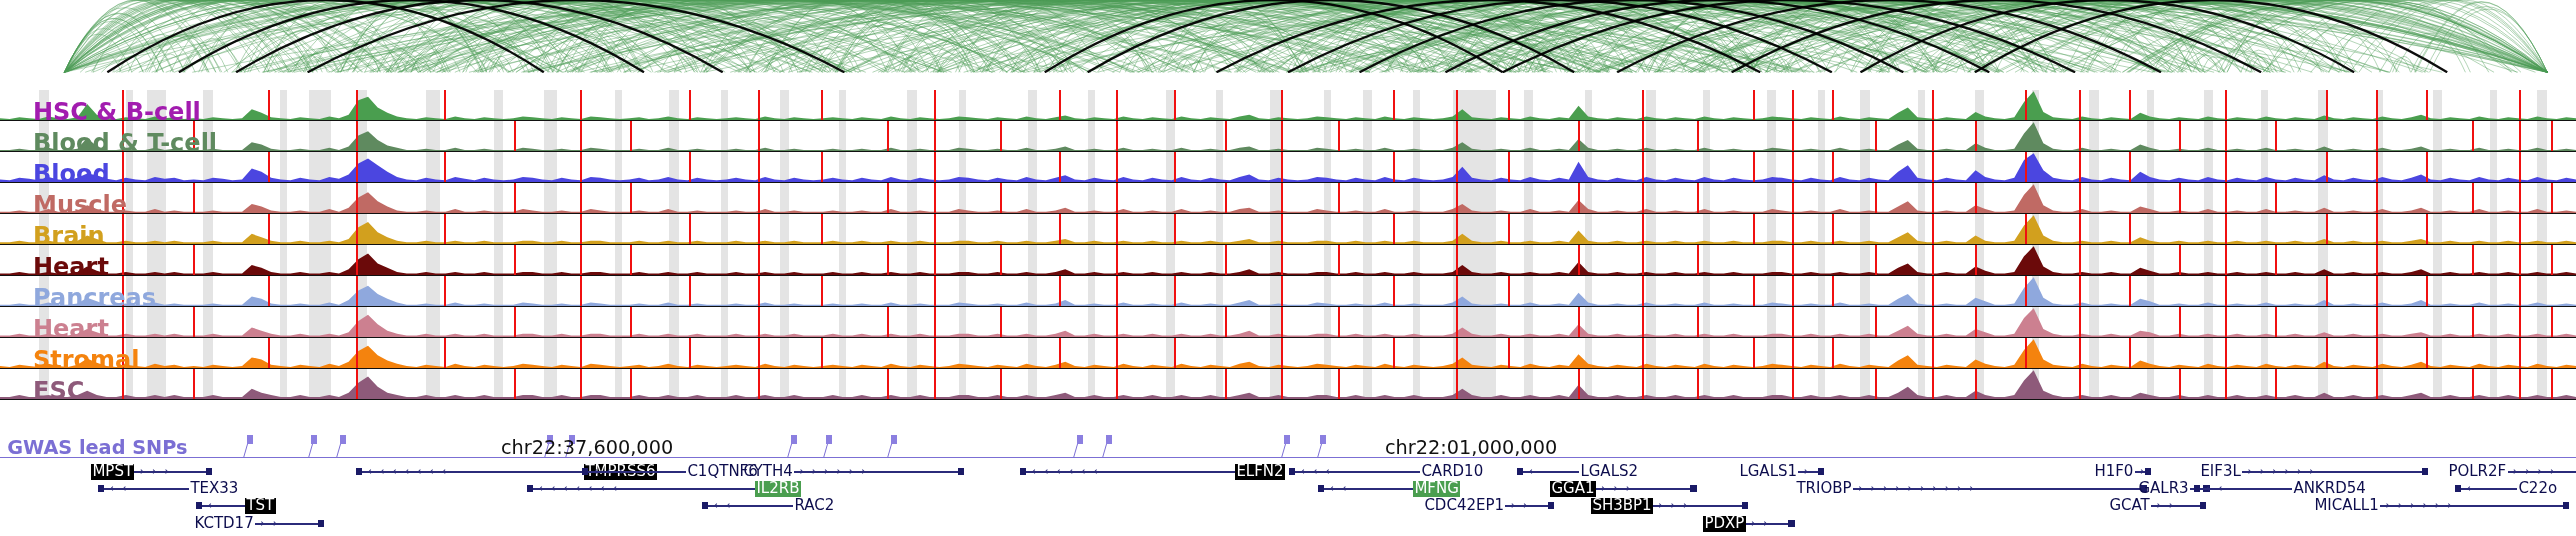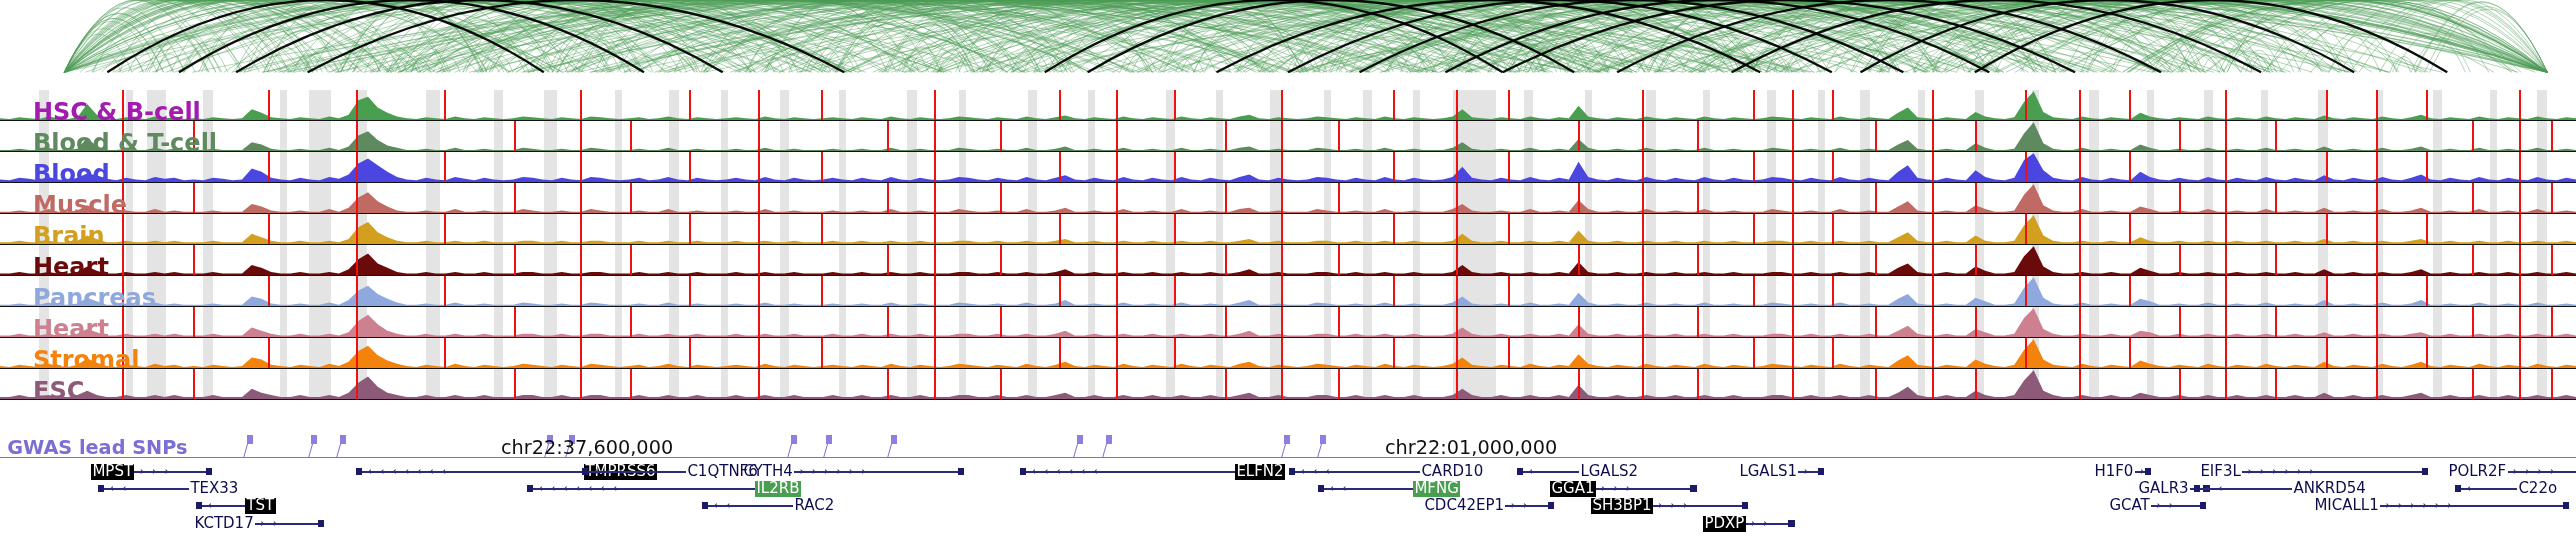--- a/index.html
+++ b/index.html
@@ -1653,20 +1653,21 @@
       <div class="gene" style="left: 742px; top: 0px;"><span class="gname">CYTH4</span><span class="gbody" style="width: 170px;"><span class="gline" style="width: 100%;"></span><span class="garr" style="left: 0px;">→ → → → → → </span><span class="gexon" style="left: calc(100% - 6.4px); width: 6.4px;"></span></span></div>
       <div class="gene" style="left: 1020px; top: 0px;"><span class="gbody" style="width: 215px;"><span class="gline" style="width: 100%;"></span><span class="garr" style="left: 0px;">← ← ← ← ← ← ← </span><span class="gexon" style="left: 0px; width: 6.4px;"></span></span><span class="gname hl-black">ELFN2</span></div>
       <div class="gene" style="left: 1318px; top: 17px;"><span class="gbody" style="width: 95px;"><span class="gline" style="width: 100%;"></span><span class="garr" style="left: 0px;">← ← ← </span><span class="gexon" style="left: 0px; width: 6.4px;"></span></span><span class="gname hl-green">MFNG</span></div>
       <div class="gene" style="left: 1289px; top: 0px;"><span class="gbody" style="width: 131px;"><span class="gline" style="width: 100%;"></span><span class="garr" style="left: 0px;">← ← ← ← </span><span class="gexon" style="left: 0px; width: 6.4px;"></span></span><span class="gname">CARD10</span></div>
       <div class="gene" style="left: 1423px; top: 34px;"><span class="gname">CDC42EP1</span><span class="gbody" style="width: 49px;"><span class="gline" style="width: 100%;"></span><span class="garr" style="left: 0px;">→ → </span><span class="gexon" style="left: calc(100% - 6.4px); width: 6.4px;"></span></span></div>
       <div class="gene" style="left: 1517px; top: 0px;"><span class="gbody" style="width: 62px;"><span class="gline" style="width: 100%;"></span><span class="garr" style="left: 0px;">← ← </span><span class="gexon" style="left: 0px; width: 6.4px;"></span></span><span class="gname">LGALS2</span></div>
       <div class="gene" style="left: 1550px; top: 17px;"><span class="gname hl-black">GGA1</span><span class="gbody" style="width: 101px;"><span class="gline" style="width: 100%;"></span><span class="garr" style="left: 0px;">→ → → </span><span class="gexon" style="left: calc(100% - 6.4px); width: 6.4px;"></span></span></div>
       <div class="gene" style="left: 1591px; top: 34px;"><span class="gname hl-black">SH3BP1</span><span class="gbody" style="width: 95px;"><span class="gline" style="width: 100%;"></span><span class="garr" style="left: 0px;">→ → → </span><span class="gexon" style="left: calc(100% - 6.4px); width: 6.4px;"></span></span></div>
       <div class="gene" style="left: 1703px; top: 52px;"><span class="gname hl-black">PDXP</span><span class="gbody" style="width: 49px;"><span class="gline" style="width: 100%;"></span><span class="garr" style="left: 0px;">→ → </span><span class="gexon" style="left: calc(100% - 6.4px); width: 6.4px;"></span></span></div>
       <div class="gene" style="left: 1738px; top: 0px;"><span class="gname">LGALS1</span><span class="gbody" style="width: 26px;"><span class="gline" style="width: 100%;"></span><span class="garr" style="left: 0px;">→ </span><span class="gexon" style="left: calc(100% - 6.4px); width: 6.4px;"></span></span></div>
+      <div class="gene" style="left: 1795px; top: 17px;"><span class="gname">TRIOBP</span><span class="gbody" style="width: 294px;"><span class="gline" style="width: 100%;"></span><span class="garr" style="left: 0px;">→ → → → → → → → → → </span><span class="gexon" style="left: calc(100% - 6.4px); width: 6.4px;"></span></span></div>
       <div class="gene" style="left: 2093px; top: 0px;"><span class="gname">H1F0</span><span class="gbody" style="width: 16.3px;"><span class="gline" style="width: 100%;"></span><span class="garr" style="left: 0px;">→ </span><span class="gexon" style="left: calc(100% - 6.4px); width: 6.4px;"></span></span></div>
       <div class="gene" style="left: 2137px; top: 17px;"><span class="gname">GALR3</span><span class="gbody" style="width: 19.6px;"><span class="gline" style="width: 100%;"></span><span class="garr" style="left: 0px;">→ </span><span class="gexon" style="left: calc(100% - 6.4px); width: 6.4px;"></span></span></div>
       <div class="gene" style="left: 2108px; top: 34px;"><span class="gname">GCAT</span><span class="gbody" style="width: 55px;"><span class="gline" style="width: 100%;"></span><span class="garr" style="left: 0px;">→ → </span><span class="gexon" style="left: calc(100% - 6.4px); width: 6.4px;"></span></span></div>
       <div class="gene" style="left: 2199px; top: 0px;"><span class="gname">EIF3L</span><span class="gbody" style="width: 186px;"><span class="gline" style="width: 100%;"></span><span class="garr" style="left: 0px;">→ → → → → → </span><span class="gexon" style="left: calc(100% - 6.4px); width: 6.4px;"></span></span></div>
       <div class="gene" style="left: 2194px; top: 17px;"><span class="gbody" style="width: 98px;"><span class="gline" style="width: 100%;"></span><span class="garr" style="left: 0px;">← ← ← </span><span class="gexon" style="left: 0px; width: 6.4px;"></span></span><span class="gname">ANKRD54</span></div>
       <div class="gene" style="left: 2313px; top: 34px;"><span class="gname">MICALL1</span><span class="gbody" style="width: 189px;"><span class="gline" style="width: 100%;"></span><span class="garr" style="left: 0px;">→ → → → → → </span><span class="gexon" style="left: calc(100% - 6.4px); width: 6.4px;"></span></span></div>
       <div class="gene" style="left: 2447px; top: 0px;"><span class="gname">POLR2F</span><span class="gbody" style="width: 114px;"><span class="gline" style="width: 100%;"></span><span class="garr" style="left: 0px;">→ → → → </span></span></div>
       <div class="gene" style="left: 2455px; top: 17px;"><span class="gbody" style="width: 62px;"><span class="gline" style="width: 100%;"></span><span class="garr" style="left: 0px;">← ← </span><span class="gexon" style="left: 0px; width: 6.4px;"></span></span><span class="gname">C22o</span></div>
     </div>
 

